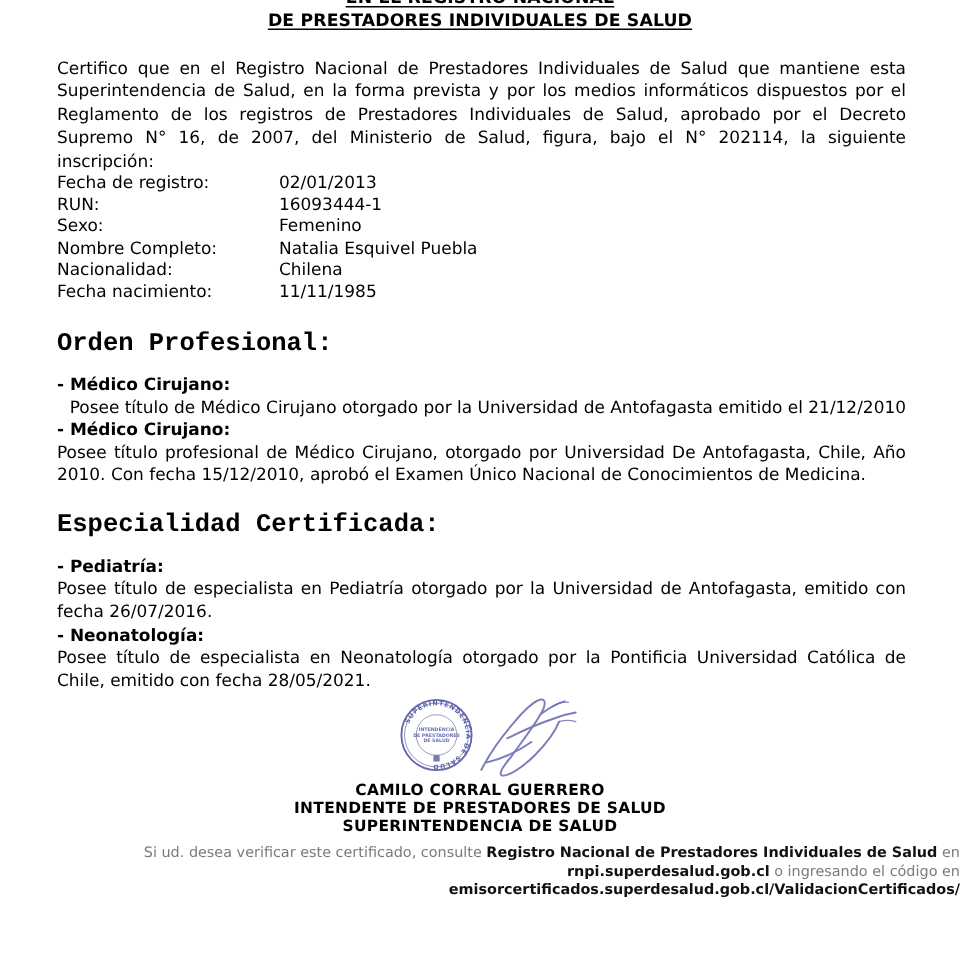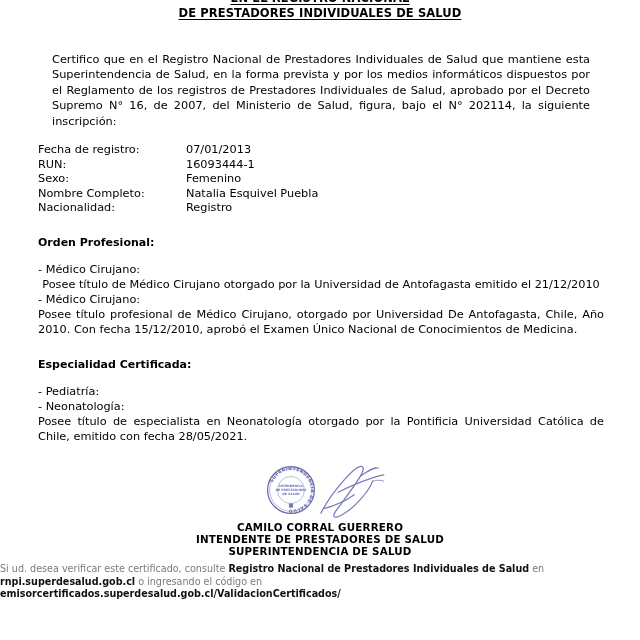--- a/index.html
+++ b/index.html
@@ -47,58 +47,59 @@
     left: 38px;
     top: 38px;
     width: 566px;
   }
 
   .intro {
     font-size: 11.3px;
     line-height: 15.4px;
     text-align: justify;
     text-justify: inter-word;
-    margin: 14px;
+    margin: 0;
   }
 
   
   .fields {
     border-collapse: collapse;
     font-size: 11.3px;
     line-height: 14.6px;
   }
   .fields td {
     padding: 0;
     vertical-align: top;
     white-space: nowrap;
   }
   .fields td.label { width: 148px; }
 
   
   .section { margin-top: 19px; }
   .section-title {
-    font-size: 11px;
+    font-size: 17px;
     font-weight: bold;
     line-height: 15px;
     margin: 0 0 12px 0;
+    font-family: Liberation Mono, monospace;
   }
   .entry-title {
     font-size: 11.3px;
-    font-weight: normal;
+    font-weight: bold;
     line-height: 15px;
     margin: 0;
   }
   .entry-body {
     font-size: 11.3px;
     line-height: 15.2px;
     margin: 0;
     text-align: justify;
     text-justify: inter-word;
   }
-  .entry-body.nojust { text-align: center; }
+  .entry-body.nojust { text-align: right; }
 
   .closing {
     margin-top: 19px;
     font-size: 11.3px;
     line-height: 15px;
   }
   .stamp {
     position: absolute;
     left: 265px;
     top: 464px;
@@ -125,21 +126,21 @@
     line-height: 12.2px;
     letter-spacing: 0.2px;
   }
 
   
   .footer {
     position: absolute;
     left: 0;
     top: 563px;
     width: 640px;
-    text-align: left;
+    text-align: right;
     font-size: 9.6px;
     line-height: 12.6px;
     color: #7a7a7a;
   }
   .footer b { color: #111111; }
 </style>
 </head>
 <body>
 
 <div class="page">
@@ -150,55 +151,60 @@
   </div>
 
   <div class="body-area">
 
     <p class="intro">Certifico que en el Registro Nacional de Prestadores Individuales de Salud que mantiene esta Superintendencia de Salud, en la forma prevista y por los medios informáticos dispuestos por el Reglamento de los registros de Prestadores Individuales de Salud, aprobado por el Decreto Supremo N° 16, de 2007, del Ministerio de Salud, figura, bajo el N° 202114, la siguiente inscripción:</p>
 
     <table class="fields">
       <tbody>
         <tr>
           <td class="label">Fecha de registro:</td>
-          <td class="value">07/01/2013</td>
+          <td class="value">02/01/2013</td>
         </tr>
         <tr>
           <td class="label">RUN:</td>
           <td class="value">16093444-1</td>
         </tr>
         <tr>
           <td class="label">Sexo:</td>
           <td class="value">Femenino</td>
         </tr>
         <tr>
           <td class="label">Nombre Completo:</td>
           <td class="value">Natalia Esquivel Puebla</td>
         </tr>
         <tr>
           <td class="label">Nacionalidad:</td>
-          <td class="value">Registro</td>
+          <td class="value">Chilena</td>
+        </tr>
+        <tr>
+          <td class="label">Fecha nacimiento:</td>
+          <td class="value">11/11/1985</td>
         </tr>
       </tbody>
     </table>
 
     <div class="section">
       <p class="section-title">Orden Profesional:</p>
 
       <p class="entry-title">- Médico Cirujano:</p>
       <p class="entry-body nojust">Posee título de Médico Cirujano otorgado por la Universidad de Antofagasta emitido el 21/12/2010</p>
 
       <p class="entry-title">- Médico Cirujano:</p>
       <p class="entry-body">Posee título profesional de Médico Cirujano, otorgado por Universidad De Antofagasta, Chile, Año 2010. Con fecha 15/12/2010, aprobó el Examen Único Nacional de Conocimientos de Medicina.</p>
     </div>
 
     <div class="section">
       <p class="section-title">Especialidad Certificada:</p>
 
       <p class="entry-title">- Pediatría:</p>
+      <p class="entry-body">Posee título de especialista en Pediatría otorgado por la Universidad de Antofagasta, emitido con fecha 26/07/2016.</p>
 
       <p class="entry-title">- Neonatología:</p>
       <p class="entry-body">Posee título de especialista en Neonatología otorgado por la Pontificia Universidad Católica de Chile, emitido con fecha 28/05/2021.</p>
     </div>
 
   </div>
 
   <div class="stamp">
     <svg viewBox="0 0 100 100" width="52" height="52" aria-hidden="true">
       <defs>

